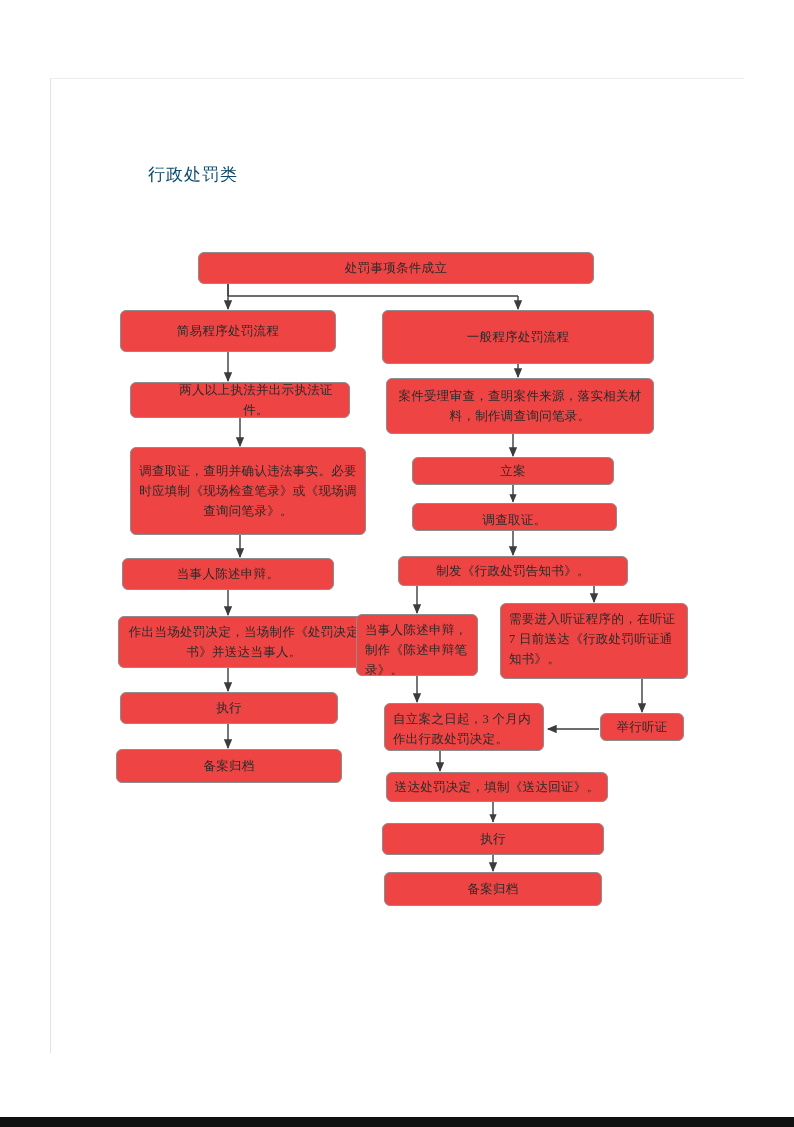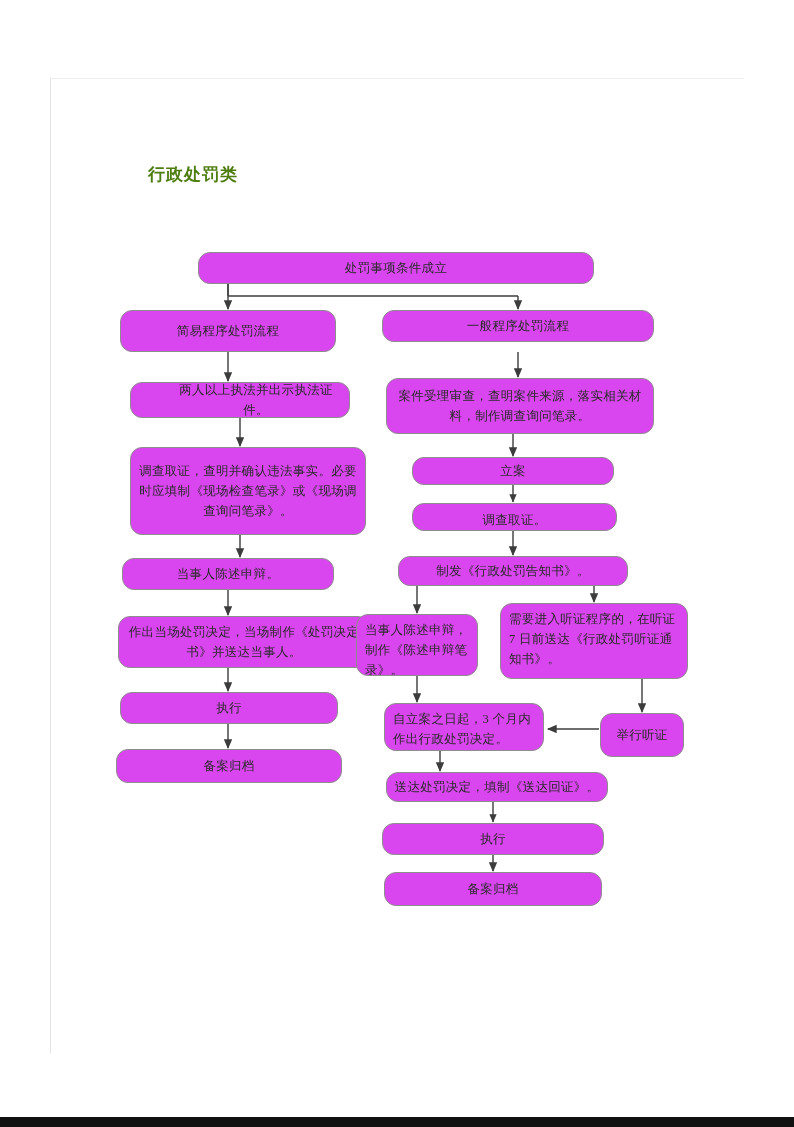--- a/index.html
+++ b/index.html
@@ -32,39 +32,39 @@
     top: 1117px;
     width: 794px;
     height: 10px;
     background: #111111;
   }
   #doc-title {
     position: absolute;
     left: 148px;
     top: 163px;
     font-size: 17px;
-    font-weight: bold;
+    font-weight: normal;
     letter-spacing: 1px;
-    color: #4d7c0f;
+    color: #0c4a6e;
     font-family: "Liberation Serif", "DejaVu Serif", serif;
     text-align: center;
   }
   #flow-canvas {
     position: absolute;
     left: 0;
     top: 0;
     width: 794px;
     height: 1127px;
   }
   .node {
     position: absolute;
     box-sizing: border-box;
     border: 1px solid #8d8d8d;
-    border-radius: 12px;
-    background: #d946ef;
+    border-radius: 6px;
+    background: #ef4444;
     color: #2b2b2b;
     font-size: 12.5px;
     line-height: 20px;
     text-align: center;
     display: flex;
     align-items: center;
     justify-content: center;
     overflow: hidden;
     font-family: "Liberation Serif", "DejaVu Serif", serif;
     letter-spacing: 0.3px;
@@ -130,21 +130,21 @@
     <line x1="493" y1="855" x2="493" y2="871" marker-end="url(#arrow)"></line>
   </g>
 </svg>
 
 <div class="node" style="left:198px;top:252px;width:396px;height:32px;">
     <span class="txt">处罚事项条件成立</span>
   </div>
 <div class="node" style="left:120px;top:310px;width:216px;height:42px;">
     <span class="txt">简易程序处罚流程</span>
   </div>
-<div class="node" style="left:382px;top:310px;width:272px;height:32px;">
+<div class="node" style="left:382px;top:310px;width:272px;height:54px;">
     <span class="txt">一般程序处罚流程</span>
   </div>
 <div class="node" style="left:130px;top:382px;width:220px;height:36px;padding-left:32px;">
     <span class="txt">两人以上执法并出示执法证件。</span>
   </div>
 <div class="node" style="left:130px;top:447px;width:236px;height:88px;text-align:center;">
     <span class="txt">调查取证，查明并确认违法事实。必要时应填制《现场检查笔录》或《现场调查询问笔录》。</span>
   </div>
 <div class="node" style="left:122px;top:558px;width:212px;height:32px;">
     <span class="txt">当事人陈述申辩。</span>
@@ -172,21 +172,21 @@
   </div>
 <div class="node clip" style="left:356px;top:614px;width:122px;height:62px;">
     <span class="txt">当事人陈述申辩，制作《陈述申辩笔录》。</span>
   </div>
 <div class="node clip" style="left:500px;top:603px;width:188px;height:76px;">
     <span class="txt">需要进入听证程序的，在听证 7 日前送达《行政处罚听证通知书》。</span>
   </div>
 <div class="node clip" style="left:384px;top:703px;width:160px;height:48px;">
     <span class="txt">自立案之日起，3 个月内作出行政处罚决定。</span>
   </div>
-<div class="node" style="left:600px;top:713px;width:84px;height:44px;">
+<div class="node" style="left:600px;top:713px;width:84px;height:28px;">
     <span class="txt">举行听证</span>
   </div>
 <div class="node" style="left:386px;top:772px;width:222px;height:30px;">
     <span class="txt">送达处罚决定，填制《送达回证》。</span>
   </div>
 <div class="node" style="left:382px;top:823px;width:222px;height:32px;">
     <span class="txt">执行</span>
   </div>
 <div class="node" style="left:384px;top:872px;width:218px;height:34px;">
     <span class="txt">备案归档</span>

